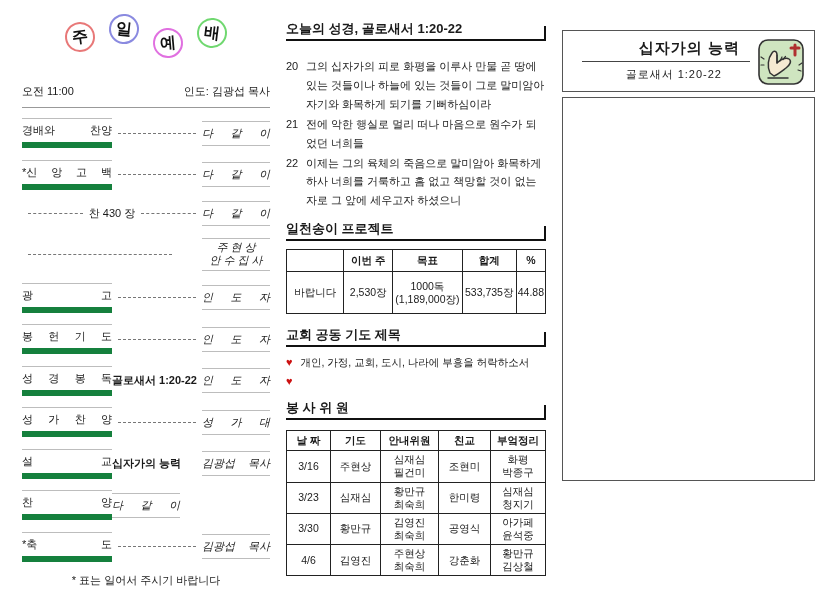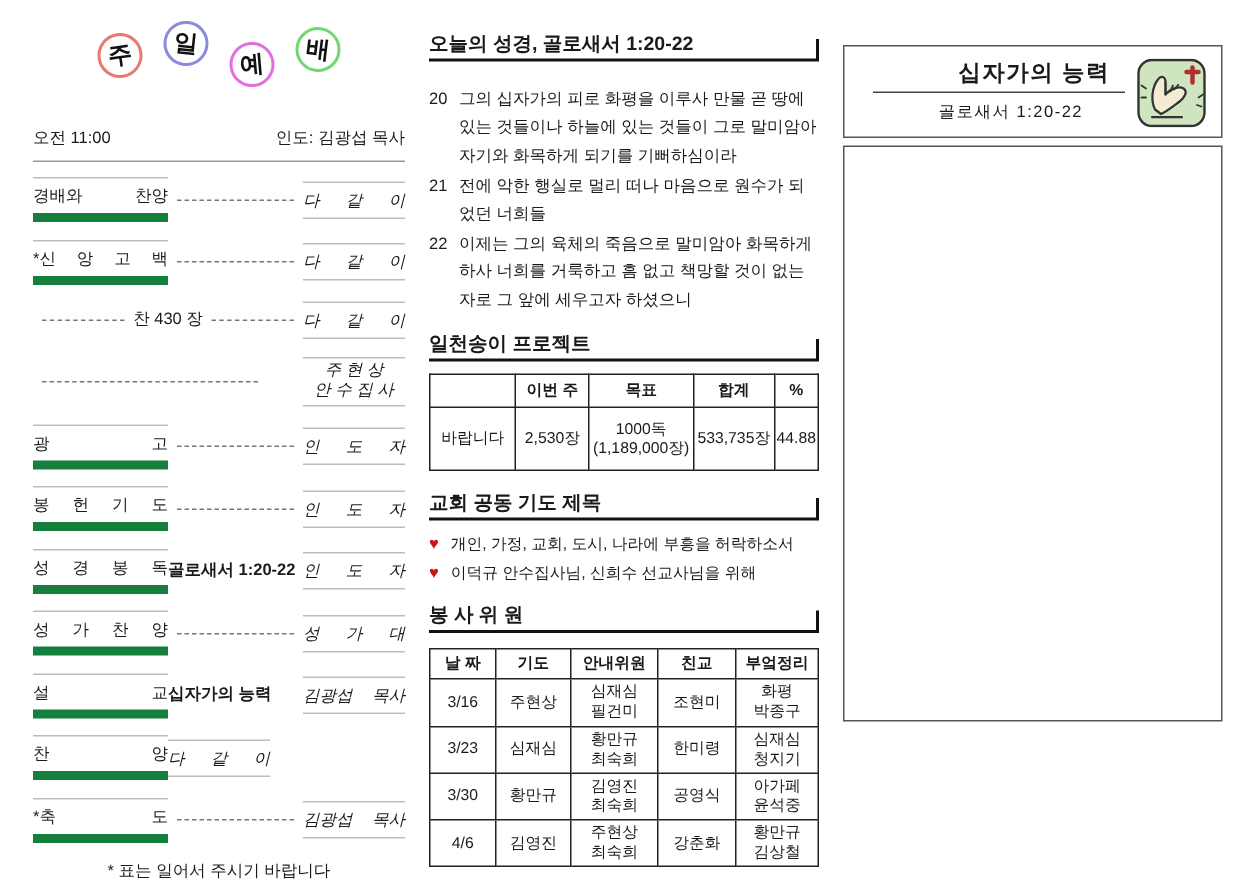--- a/index.html
+++ b/index.html
@@ -175,21 +175,20 @@
     </table>
 
   <div class="sec-head">교회 공동 기도 제목</div>
   <div class="prayer-list">
     <div class="pitem">
       <span class="heart">♥</span>
       <span>개인, 가정, 교회, 도시, 나라에 부흥을 허락하소서</span>
     </div>
     <div class="pitem">
       <span class="heart">♥</span>
-      <span>이덕규 안수집사님, 신희수 선교사님을 위해</span>
     </div>
   </div>
 
   <div class="sec-head">봉 사 위 원</div>
   <table id="vol-table">
     <tbody>
         <tr>
       <th style="width:44px">날 짜</th>
       <th style="width:50px">기도</th>
       <th style="width:58px">안내위원</th>

